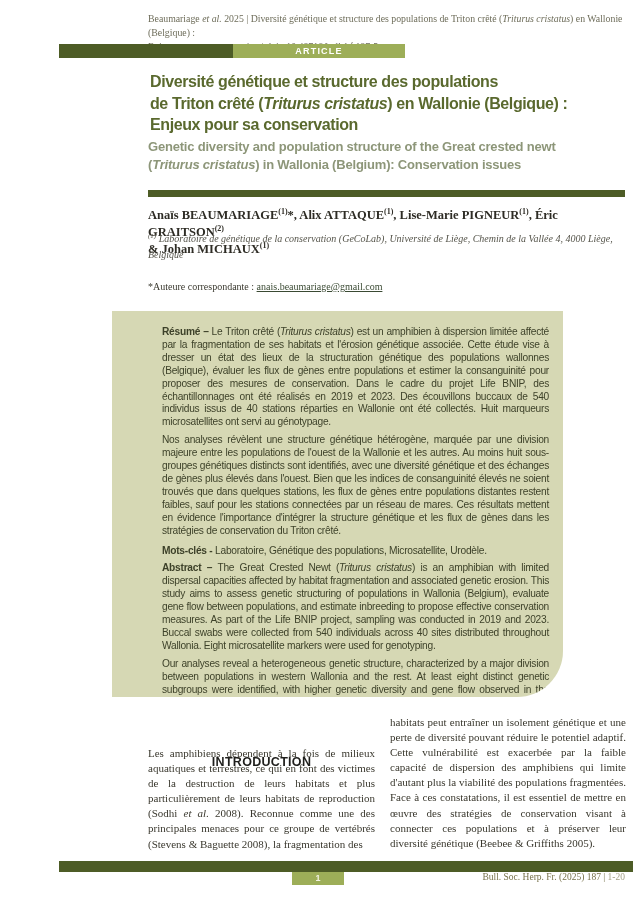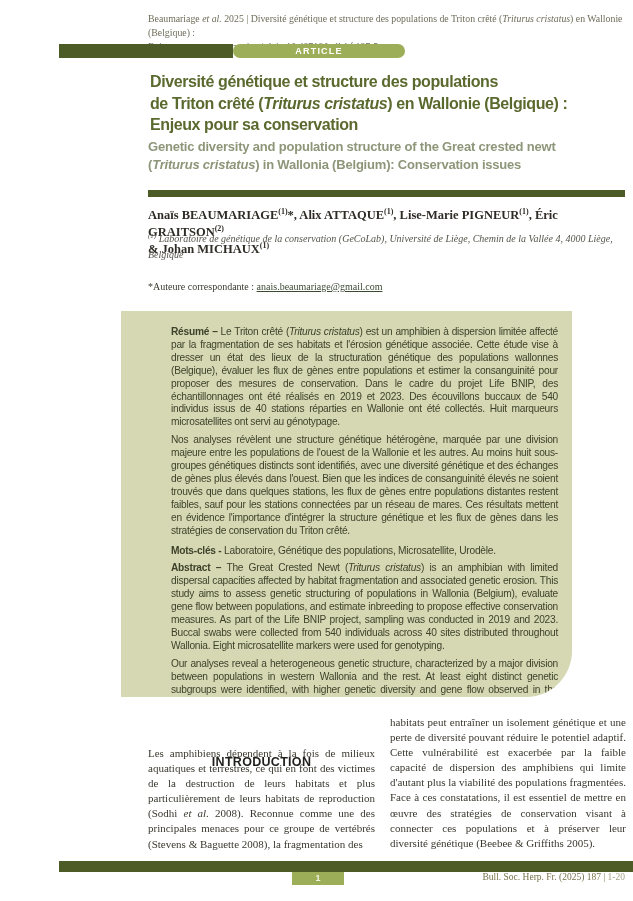--- a/index.html
+++ b/index.html
@@ -22,21 +22,21 @@
   .citation{
     position:absolute;left:148px;top:12px;width:480px;
     font-size:9.8px;line-height:14px;color:var(--meta_text);
   }
   .article-bar{position:absolute;left:59px;top:44px;width:346px;height:14px;display:flex;}
   .bar-dark{width:174px;height:14px;background:var(--accent_dark);}
   .bar-light{
     flex:1;height:14px;background:var(--accent_light);
     display:flex;align-items:center;justify-content:center;
     font-family:"Liberation Sans", sans-serif;font-size:9px;font-weight:bold;
-    color:#ffffff;letter-spacing:1.2px;border-radius:7px;
+    color:#ffffff;letter-spacing:1.2px;
   }
   .title-fr{
     position:absolute;left:148px;top:69px;width:482px;
     font-family:"Liberation Sans", sans-serif;font-weight:bold;
     font-size:16px;line-height:21.5px;letter-spacing:-0.4px;
     color:var(--title_color);
   }
   .title-en{
     position:absolute;left:148px;top:138px;width:482px;
     font-family:"Liberation Sans", sans-serif;font-weight:bold;
@@ -53,21 +53,21 @@
     position:absolute;left:148px;top:231px;width:480px;
     font-style:italic;font-size:10px;line-height:16px;color:#55544a;
   }
   .affiliations sup{font-size:7px;line-height:0;}
   .correspondence{
     position:absolute;left:148px;top:281px;width:480px;
     font-size:10px;color:#3a392f;
   }
   .correspondence a{color:#3a4a33;text-decoration:underline;cursor:pointer;}
   .abstract-box{
-    position:absolute;left:121px;top:311px;width:451px;height:386px;
+    position:absolute;left:112px;top:311px;width:451px;height:386px;
     background:var(--box_bg);border-radius:0 0 46px 0;
     padding:15px 14px 20px 50px;box-sizing:border-box;overflow:hidden;
     font-family:"Liberation Sans", sans-serif;
     font-size:10.2px;line-height:12.9px;letter-spacing:-0.25px;
     color:var(--box_text);text-align:justify;
   }
   .abstract-box p{margin:0 0 5px 0;}
   .abstract-box .label{font-weight:bold;}
   .abstract-box .kw-line{margin-top:7px;}
   .abstract-box .section-start{margin-top:2px;}

